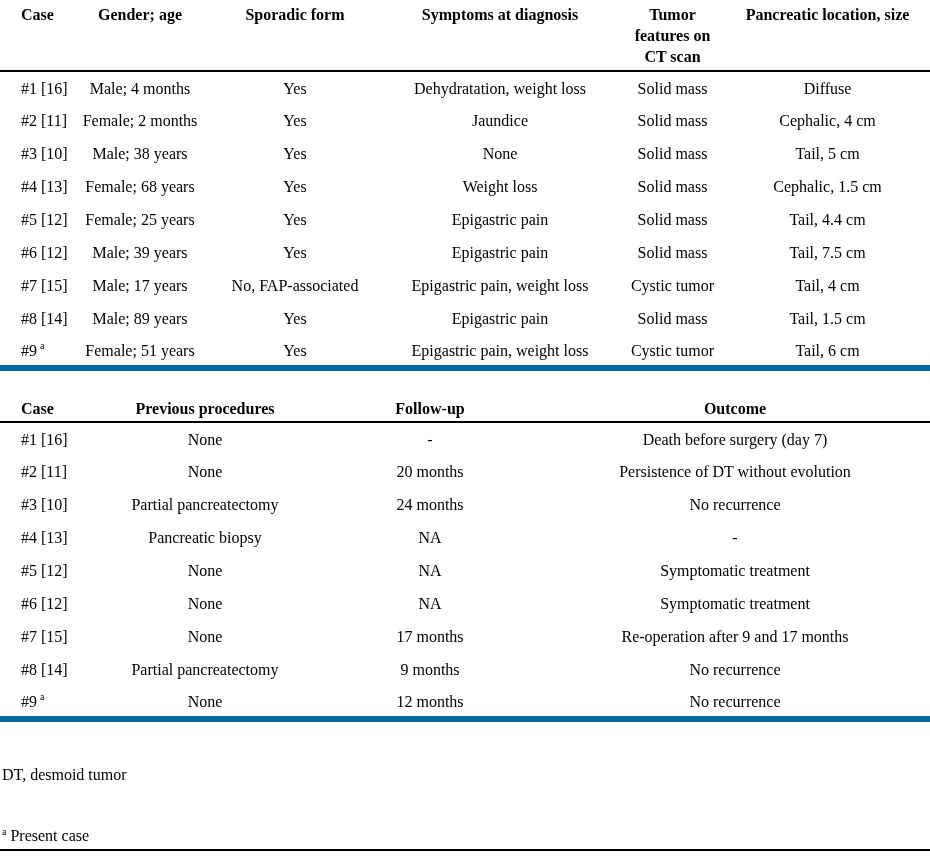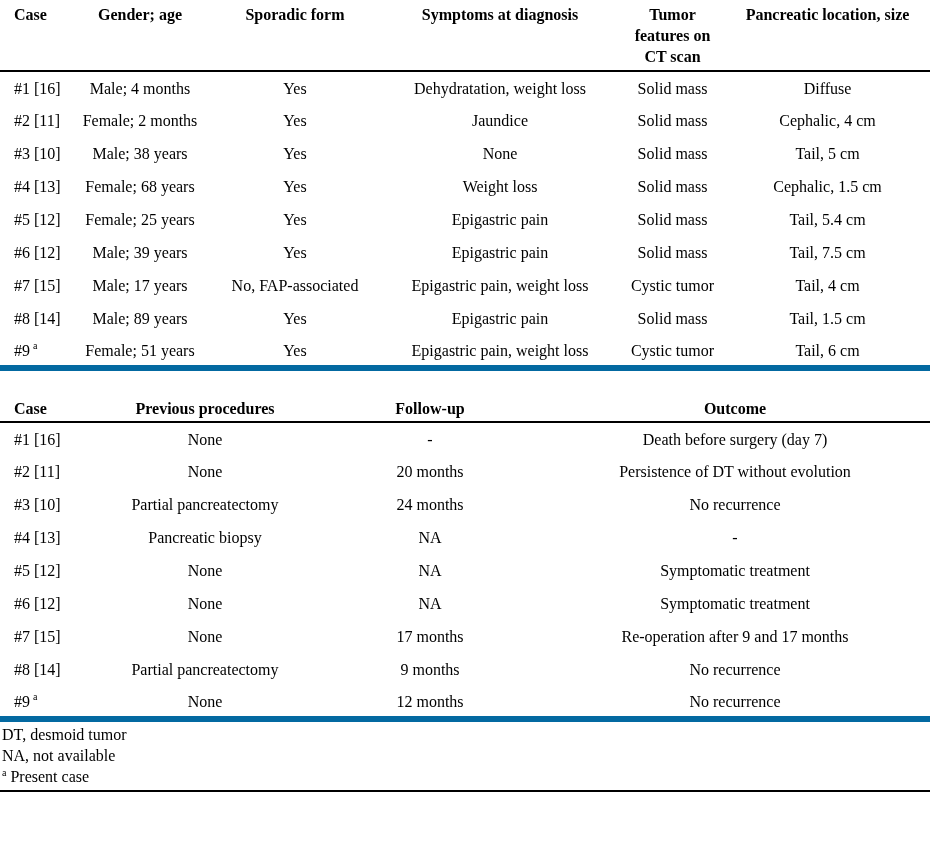--- a/index.html
+++ b/index.html
@@ -31,21 +31,21 @@
 
   th {
     font-weight: bold;
     vertical-align: top;
     text-align: center;
     padding: 4px 2px 2px 2px;
     line-height: 21px;
   }
   #table1 th { height: 71px; }
   #table2 th { height: 24px; }
-  th:first-child, td:first-child { text-align: left; padding-left: 14px; }
+  th:first-child, td:first-child { text-align: left; padding-left: 21px; }
 
   td {
     height: 33px;
     vertical-align: middle;
     text-align: center;
     padding: 0 2px;
     line-height: 19px;
   }
 
   sup.marker {
@@ -54,21 +54,21 @@
     line-height: 0;
     margin-left: 3px;
   }
 
   .section2 { margin-top: 23px; }
 
   .footnotes {
     border-bottom: 2px solid #000;
     padding: 2px 0 3px 2px;
   }
-  .footnotes .fn-line { line-height: 21px; }
+  .footnotes .fn-line { line-height: 21px; margin-top: 40px; }
 </style>
 </head>
 <body>
 
 <div class="page">
 
 
   <table id="table1">
     <colgroup>
       <col style="width:70px">
@@ -120,21 +120,21 @@
           <td>Weight loss</td>
           <td>Solid mass</td>
           <td>Cephalic, 1.5 cm</td>
         </tr>
         <tr>
           <td>#5 [12]</td>
           <td>Female; 25 years</td>
           <td>Yes</td>
           <td>Epigastric pain</td>
           <td>Solid mass</td>
-          <td>Tail, 5.4 cm</td>
+          <td>Tail, 4.4 cm</td>
         </tr>
         <tr>
           <td>#6 [12]</td>
           <td>Male; 39 years</td>
           <td>Yes</td>
           <td>Epigastric pain</td>
           <td>Solid mass</td>
           <td>Tail, 7.5 cm</td>
         </tr>
         <tr>
@@ -235,17 +235,16 @@
             <td>None</td>
             <td>12 months</td>
             <td>No recurrence</td>
           </tr>
         </tbody>
     </table>
   </div>
 
   <div class="footnotes">
     <div class="fn-line">DT, desmoid tumor</div>
-    <div class="fn-line">NA, not available</div>
     <div class="fn-line"><sup class="marker" style="margin-left:0">a</sup> <span>Present case</span></div>
   </div>
 
 </div>
 
 </body></html>

